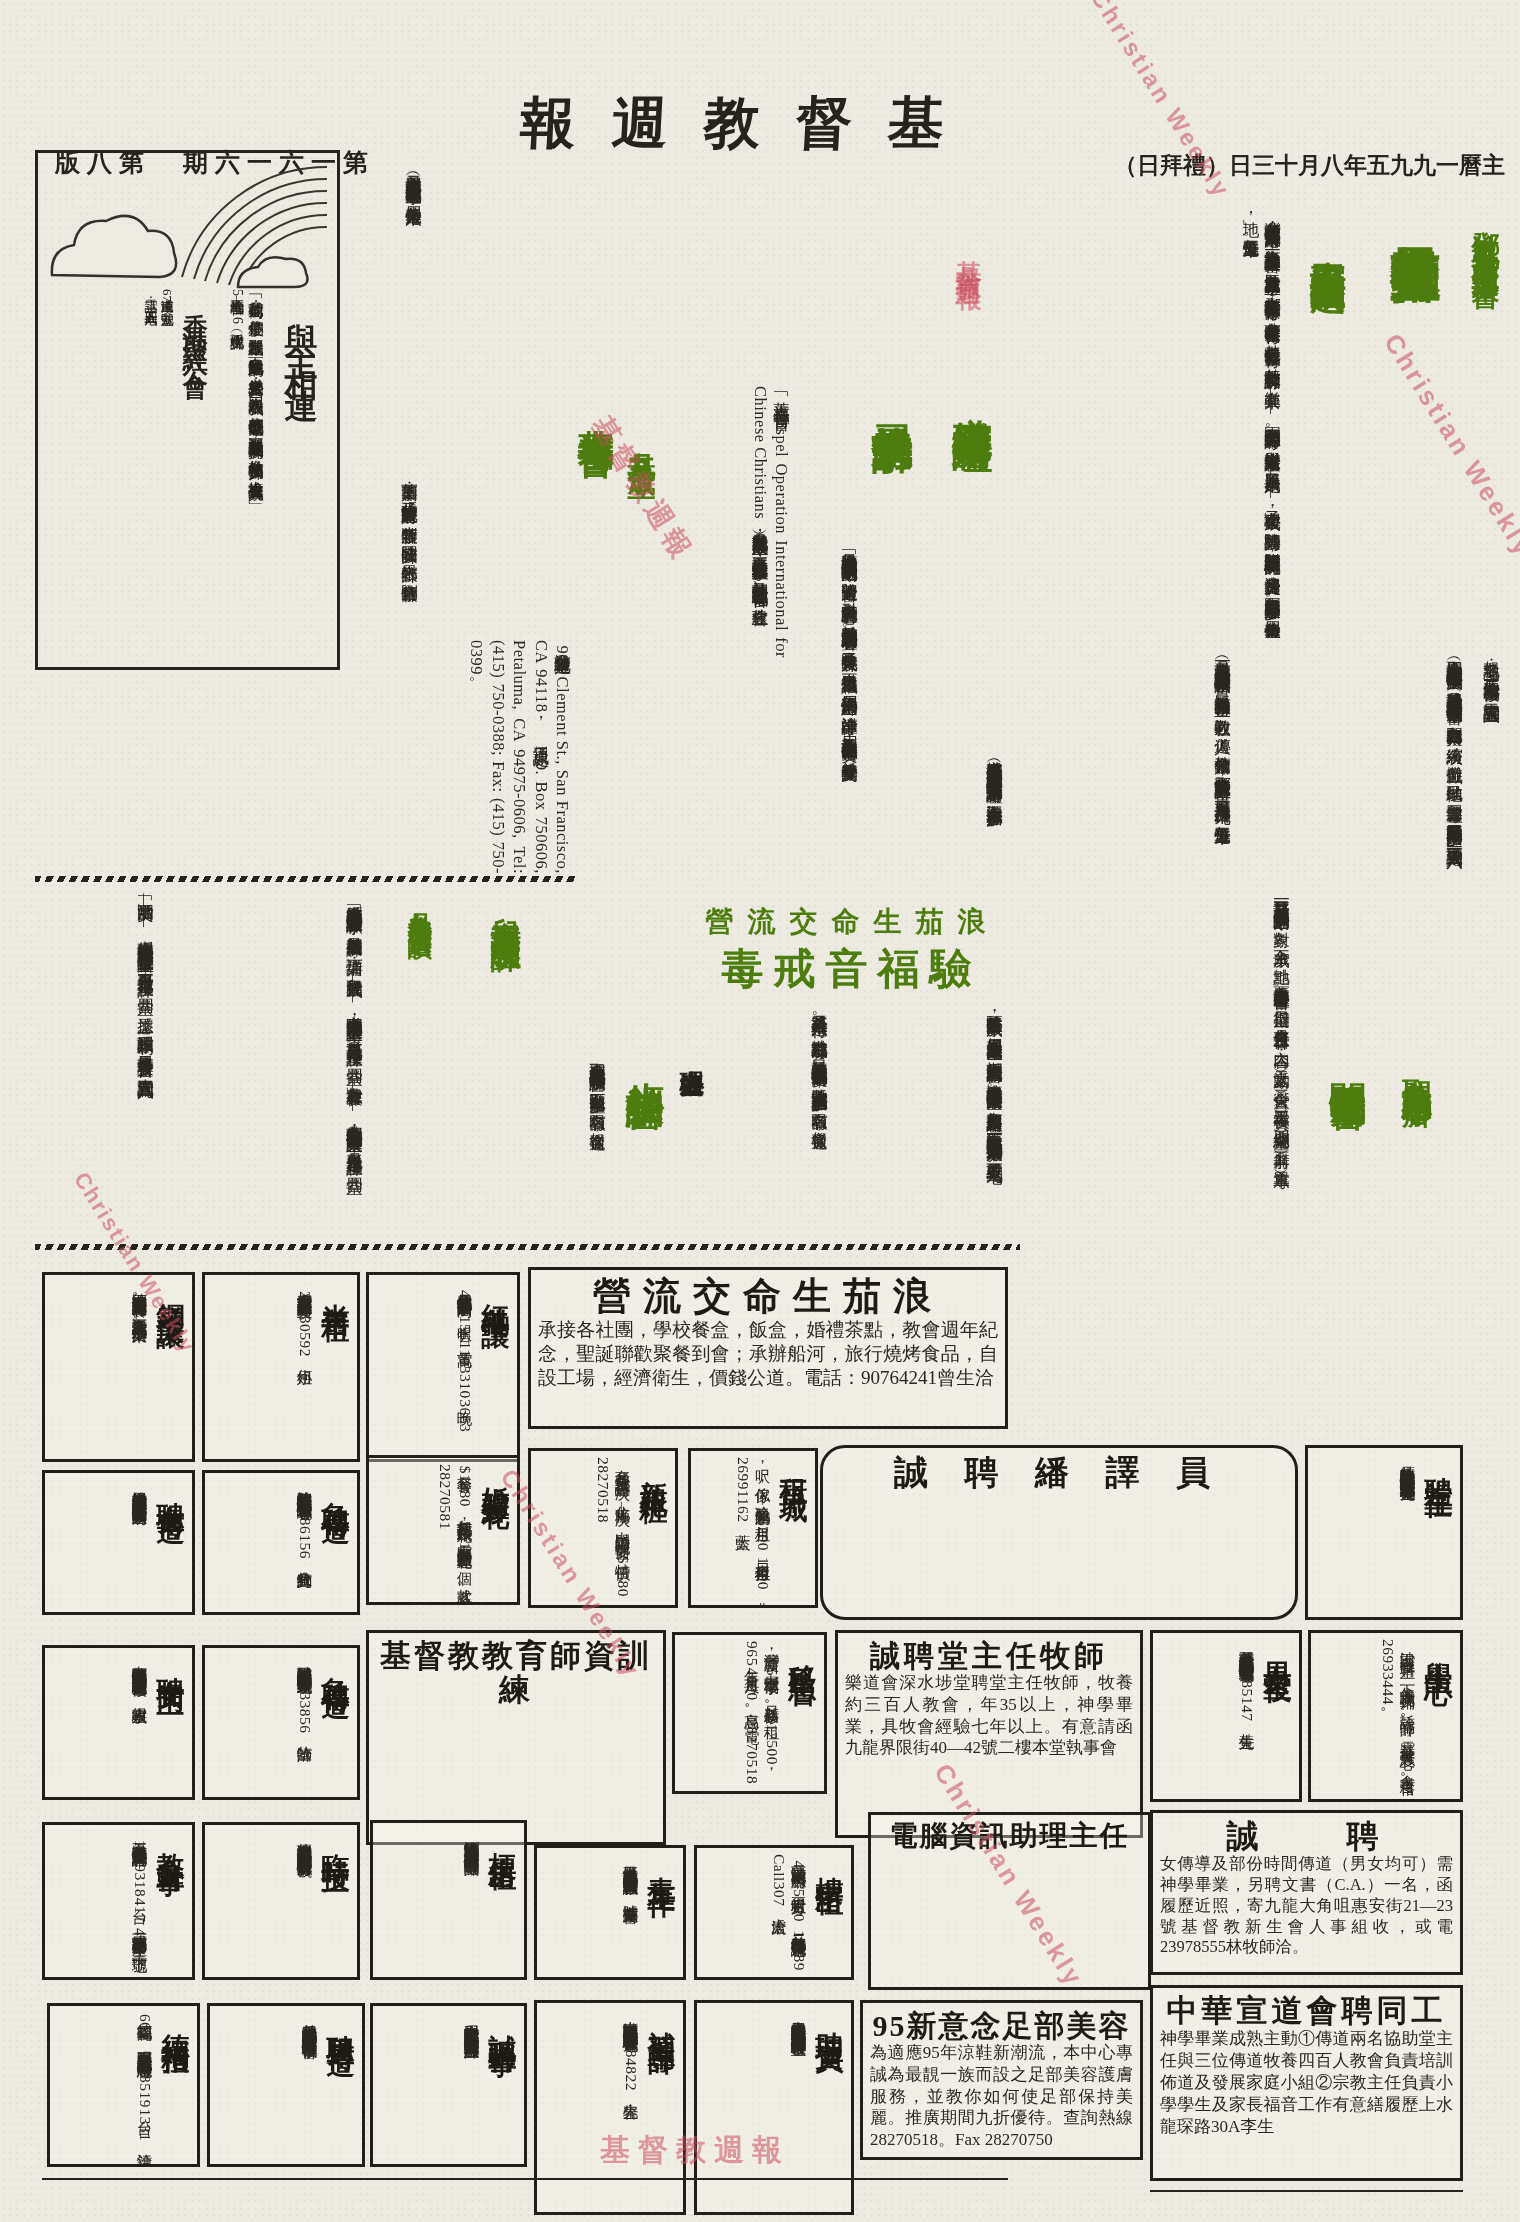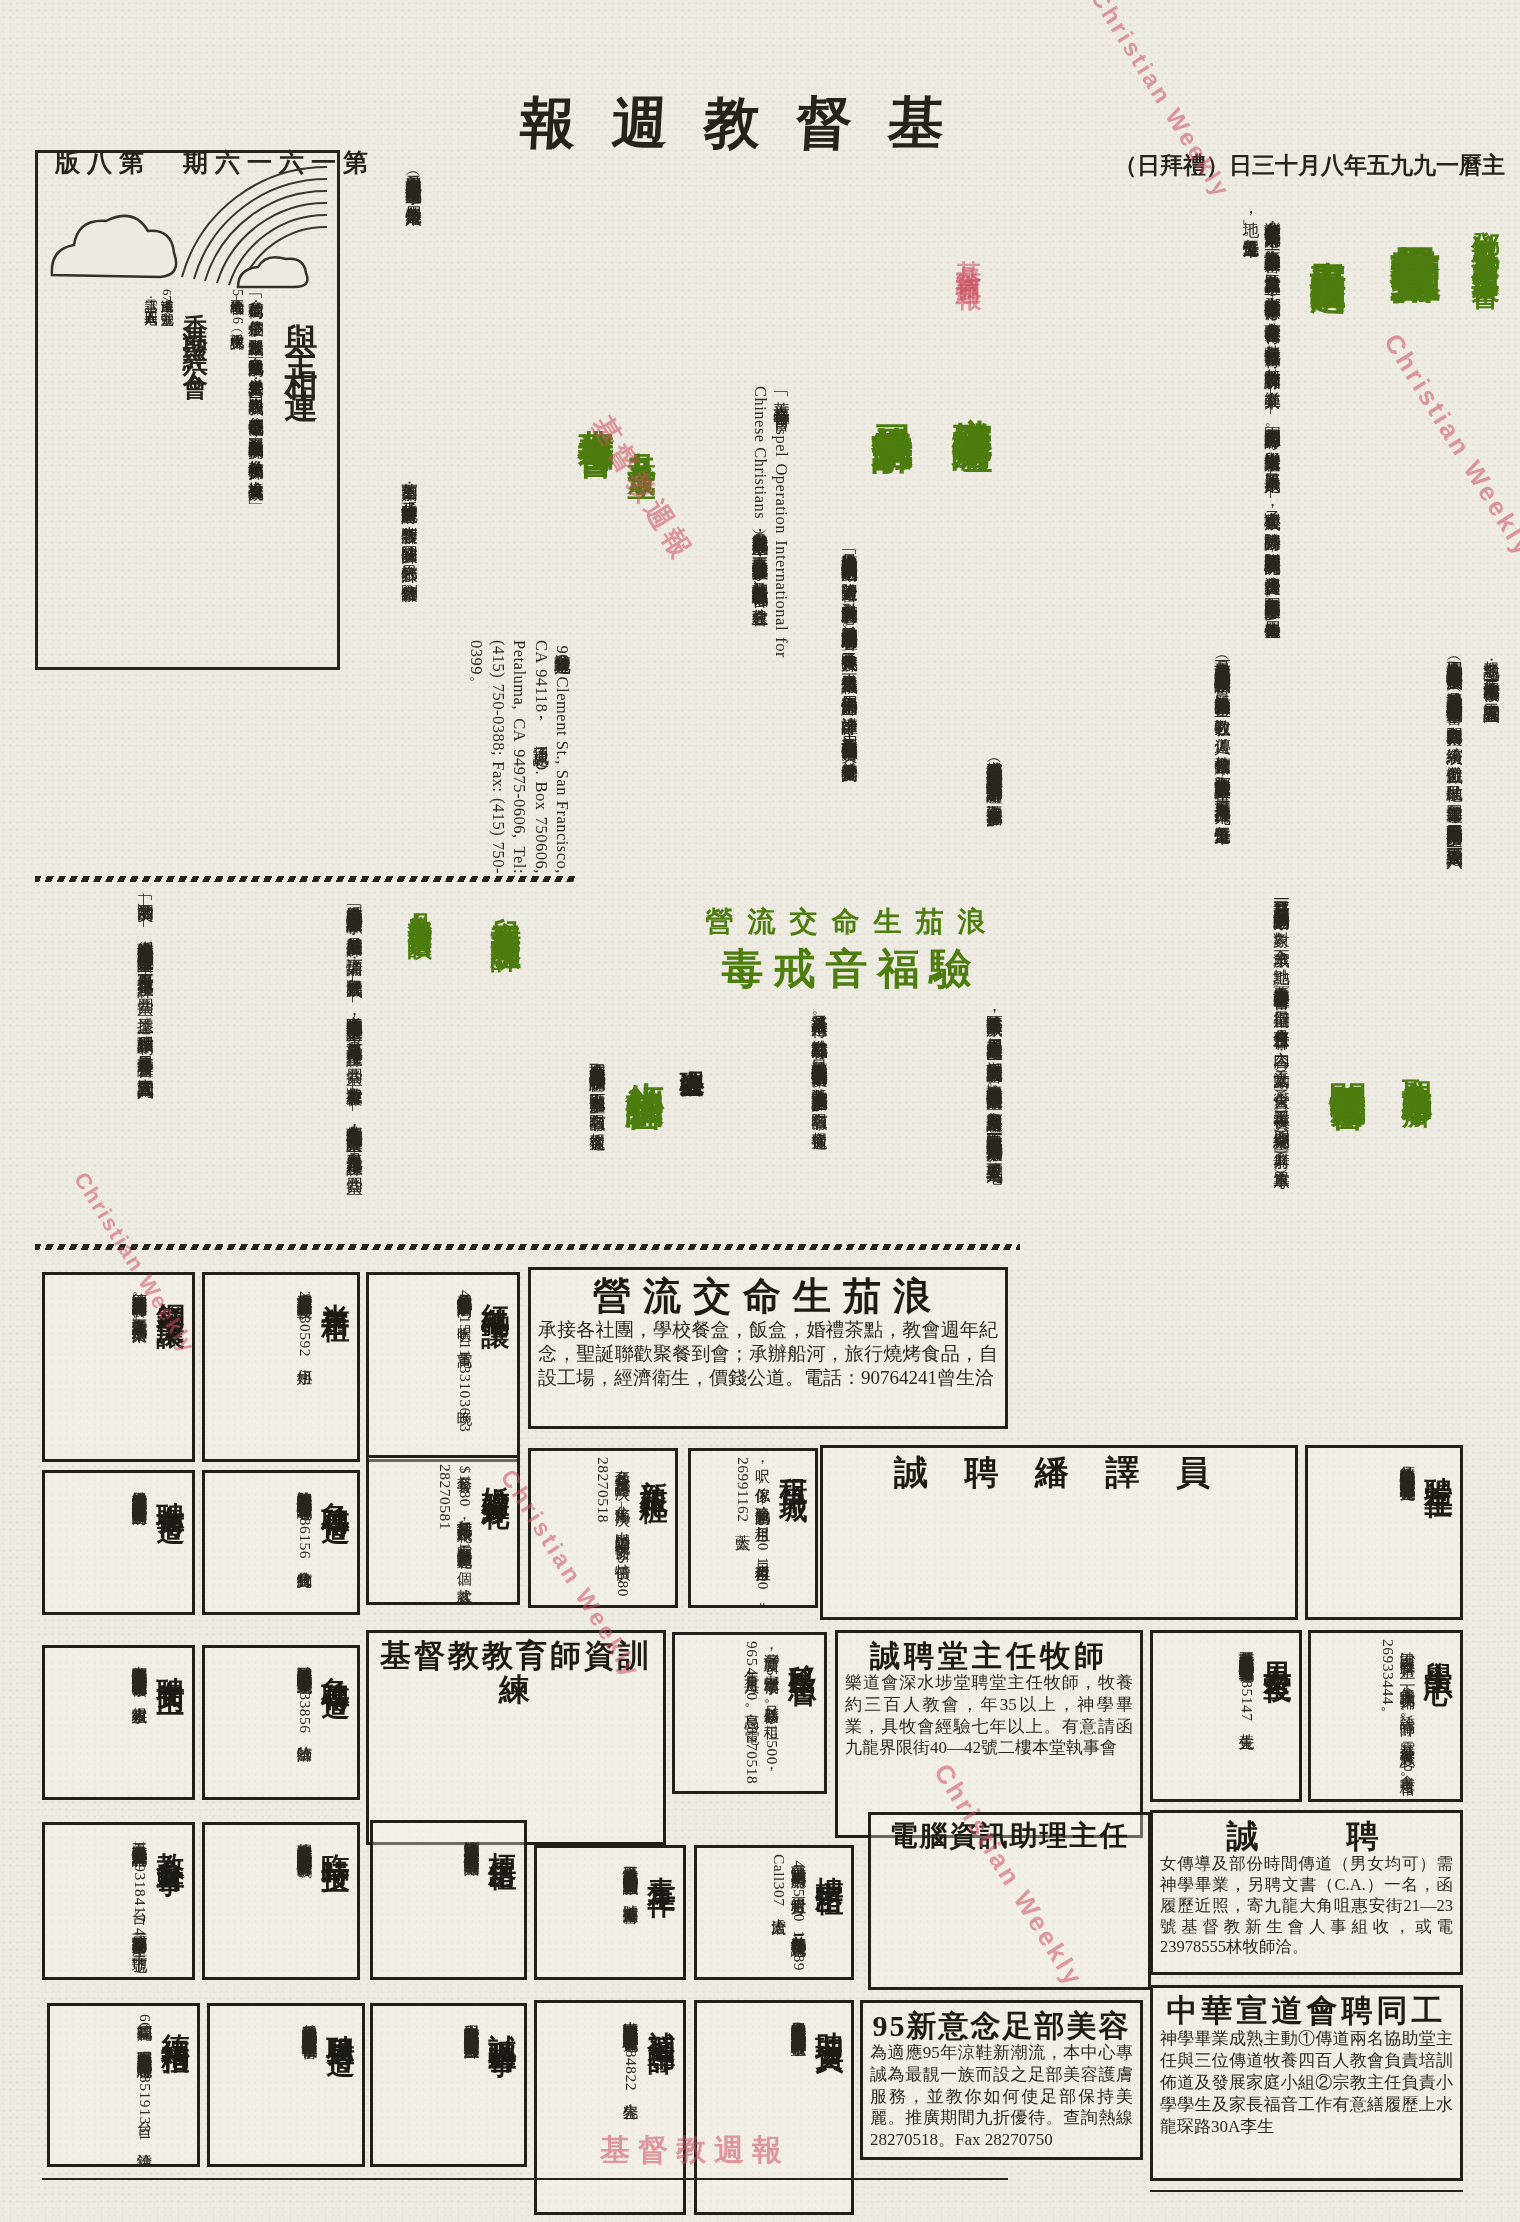--- a/index.html
+++ b/index.html
@@ -138,21 +138,21 @@
   <div class="adb">套餐$1880包括花球新娘伴娘花，賓客新郎伴郎主婚迎襟花10個。款式多。電28270581</div>
 </div>
 <div class="ad vad" style="left:528px;top:1448px;width:150px;height:160px;">
   <div class="adt">新娘化粧</div>
   <div class="adb">套餐免費試護膚三次，化粧兩次—出門婚禮晚宴前。特價$1680電28270518</div>
 </div>
 <div class="ad vad" style="left:688px;top:1448px;width:130px;height:160px;">
   <div class="adt">租第一城</div>
   <div class="adb">呎，傢俬，冷氣包差餉，月租6200另車位月租1700非基督徒免問聯絡26991162藍太</div>
 </div>
-<div class="ad had" style="left:820px;top:1445px;width:478px;height:175px;">
+<div class="ad had" style="left:820px;top:1445px;width:478px;height:175px;border-radius:25px;">
   <div class="adt" style="font-size:34px;letter-spacing:14px;">誠 聘 繙 譯 員</div>
 </div>
 <div class="ad vad" style="left:1305px;top:1445px;width:158px;height:175px;">
   <div class="adt">聘堂主任</div>
   <div class="adb">具牧會經驗神學畢業成熟主動有志小組及策劃教會工作有意函九龍城龍崗道廿號二樓林先生</div>
 </div>
 
 <div class="ad vad" style="left:42px;top:1645px;width:153px;height:155px;">
   <div class="adt">聘女同工</div>
   <div class="adb">有教導關懷恩賜牧養教會及自修室福音工作請繕履歷寄大埔大元邨泰德樓208室人事組收</div>

